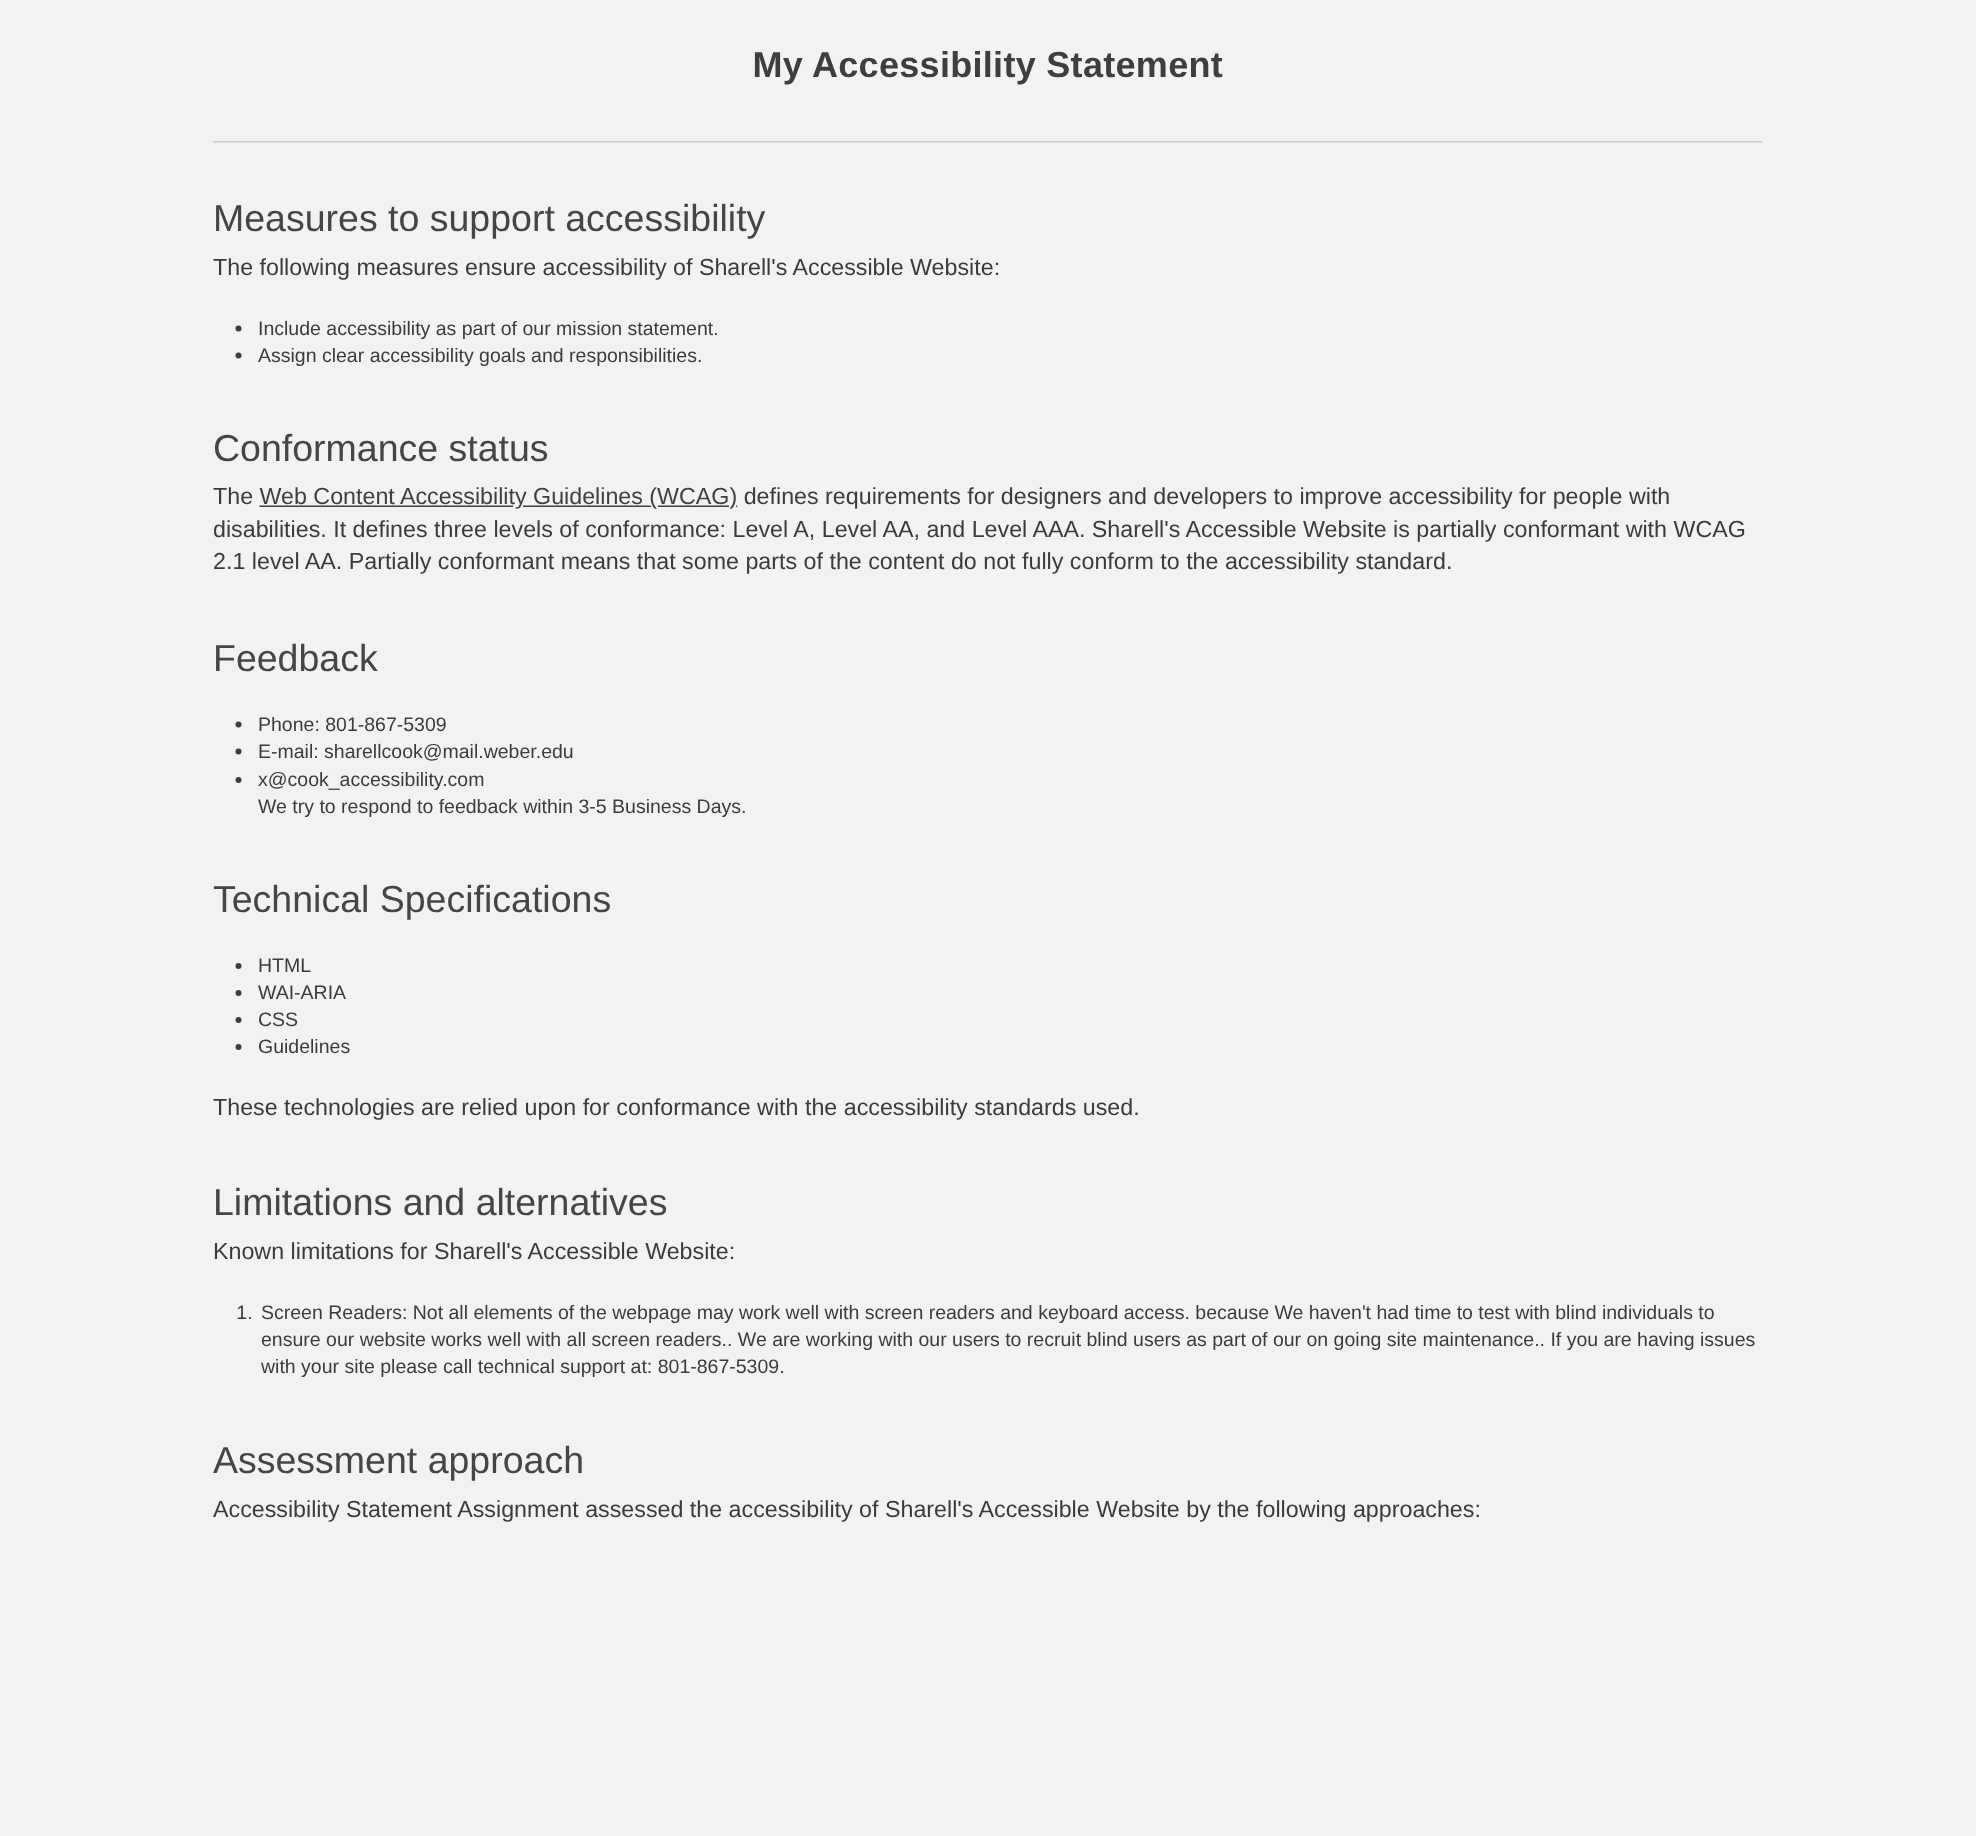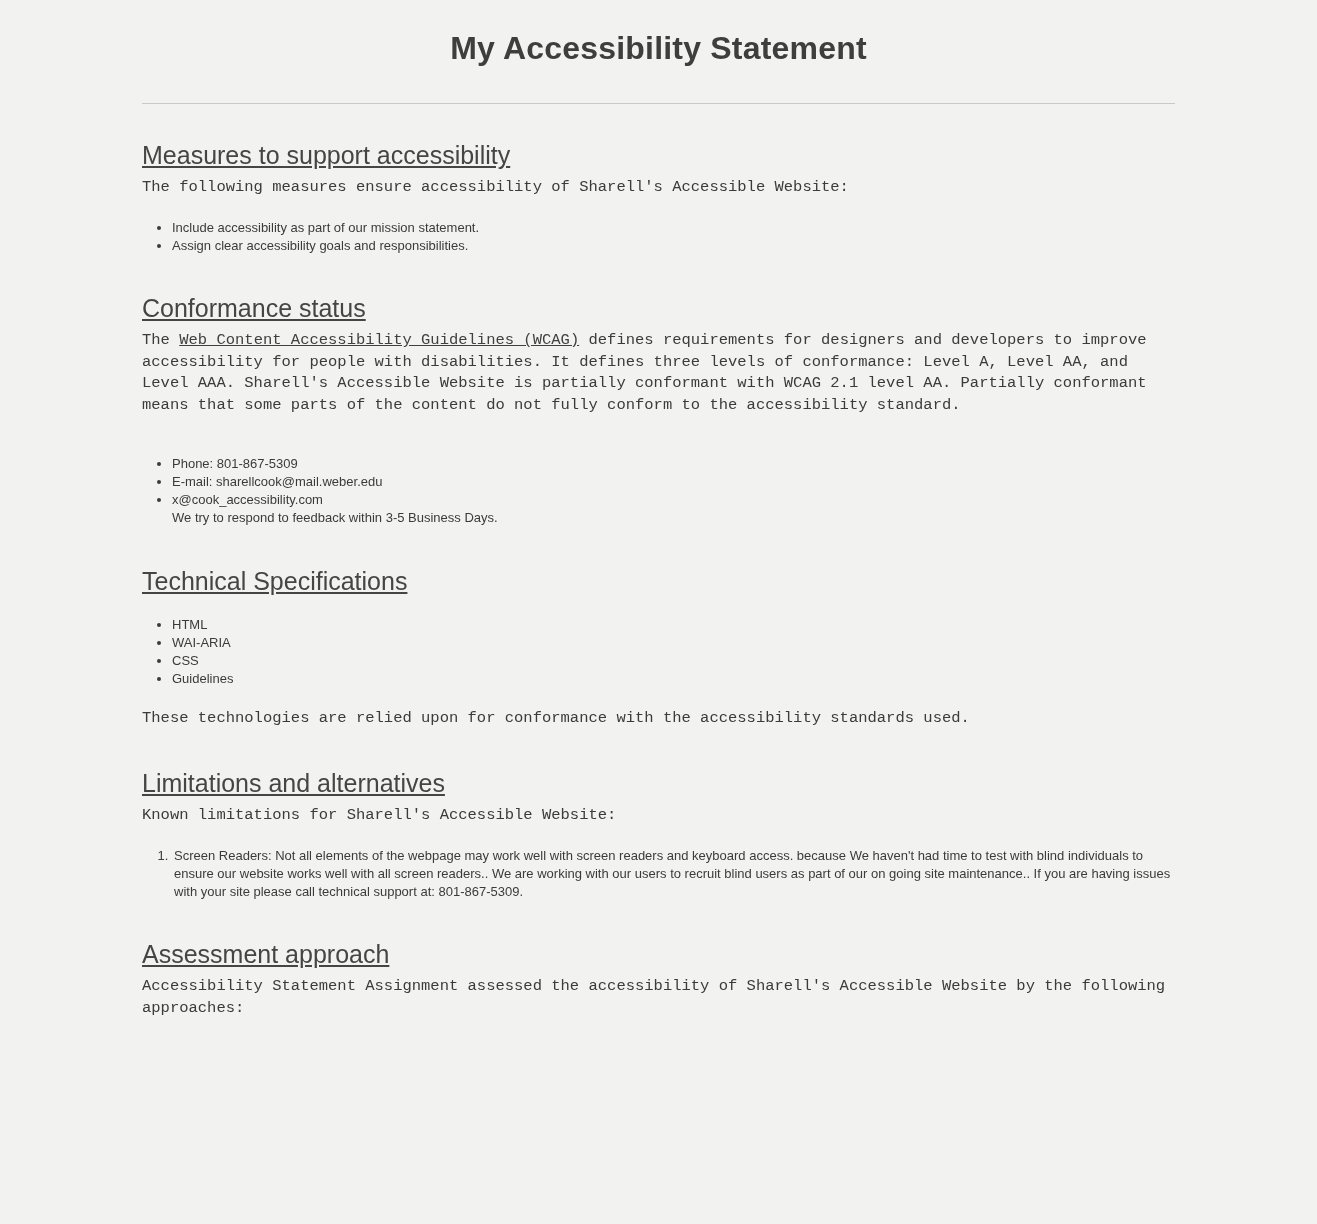--- a/index.html
+++ b/index.html
@@ -15,21 +15,21 @@
     min-height: 1224px;
     margin: 0 auto;
     padding-top: 30px;
   }
   .container {
     width: 1033px;
     margin: 0 auto;
   }
   h1.page-title {
     margin: 0 0 36px 0;
-    font-size: 32px;
+    font-size: 24px;
     font-weight: 700;
     text-align: center;
     color: #3e3e3e;
     letter-spacing: 0.2px;
   }
   hr.title-divider {
     border: none;
     border-top: 1px solid #c9c9c9;
     margin: 0 0 0 0;
   }
@@ -38,27 +38,25 @@
   }
   section {
     margin-bottom: 38px;
   }
   h2.section-heading {
     margin: 0 0 7px 0;
     font-size: 25px;
     font-weight: 500;
     line-height: 1.2;
     color: #454545;
-    text-decoration: underline;
   }
   p {
     margin: 0 0 18px 0;
     font-size: 15.5px;
     line-height: 1.4;
-    font-family: Liberation Mono, monospace;
   }
   p:last-child { margin-bottom: 0; }
   ul, ol {
     margin: 20px 0 20px 0;
     padding-left: 30px;
     font-size: 13px;
     line-height: 1.4;
   }
   ul:last-child, ol:last-child { margin-bottom: 0; }
   li { margin: 0; }
@@ -89,20 +87,21 @@
           <li>Assign clear accessibility goals and responsibilities.</li>
         </ul>
       </section>
 
       <section>
         <h2 class="section-heading">Conformance status</h2>
         <p><span>The </span><a class="text-link" href="#">Web Content Accessibility Guidelines (WCAG)</a><span> defines requirements for designers and developers to improve accessibility for people with disabilities. It defines three levels of conformance: Level A, Level AA, and Level AAA. Sharell's Accessible Website is partially conformant with WCAG 2.1 level AA. Partially conformant means that some parts of the content do not fully conform to the accessibility standard.</span></p>
       </section>
 
       <section>
+        <h2 class="section-heading">Feedback</h2>
         <ul>
           <li>Phone: 801-867-5309</li>
           <li>E-mail: sharellcook@mail.weber.edu</li>
           <li><span>x@cook_accessibility.com</span><br><span>We try to respond to feedback within 3-5 Business Days.</span></li>
         </ul>
       </section>
 
       <section>
         <h2 class="section-heading">Technical Specifications</h2>
         <ul>

